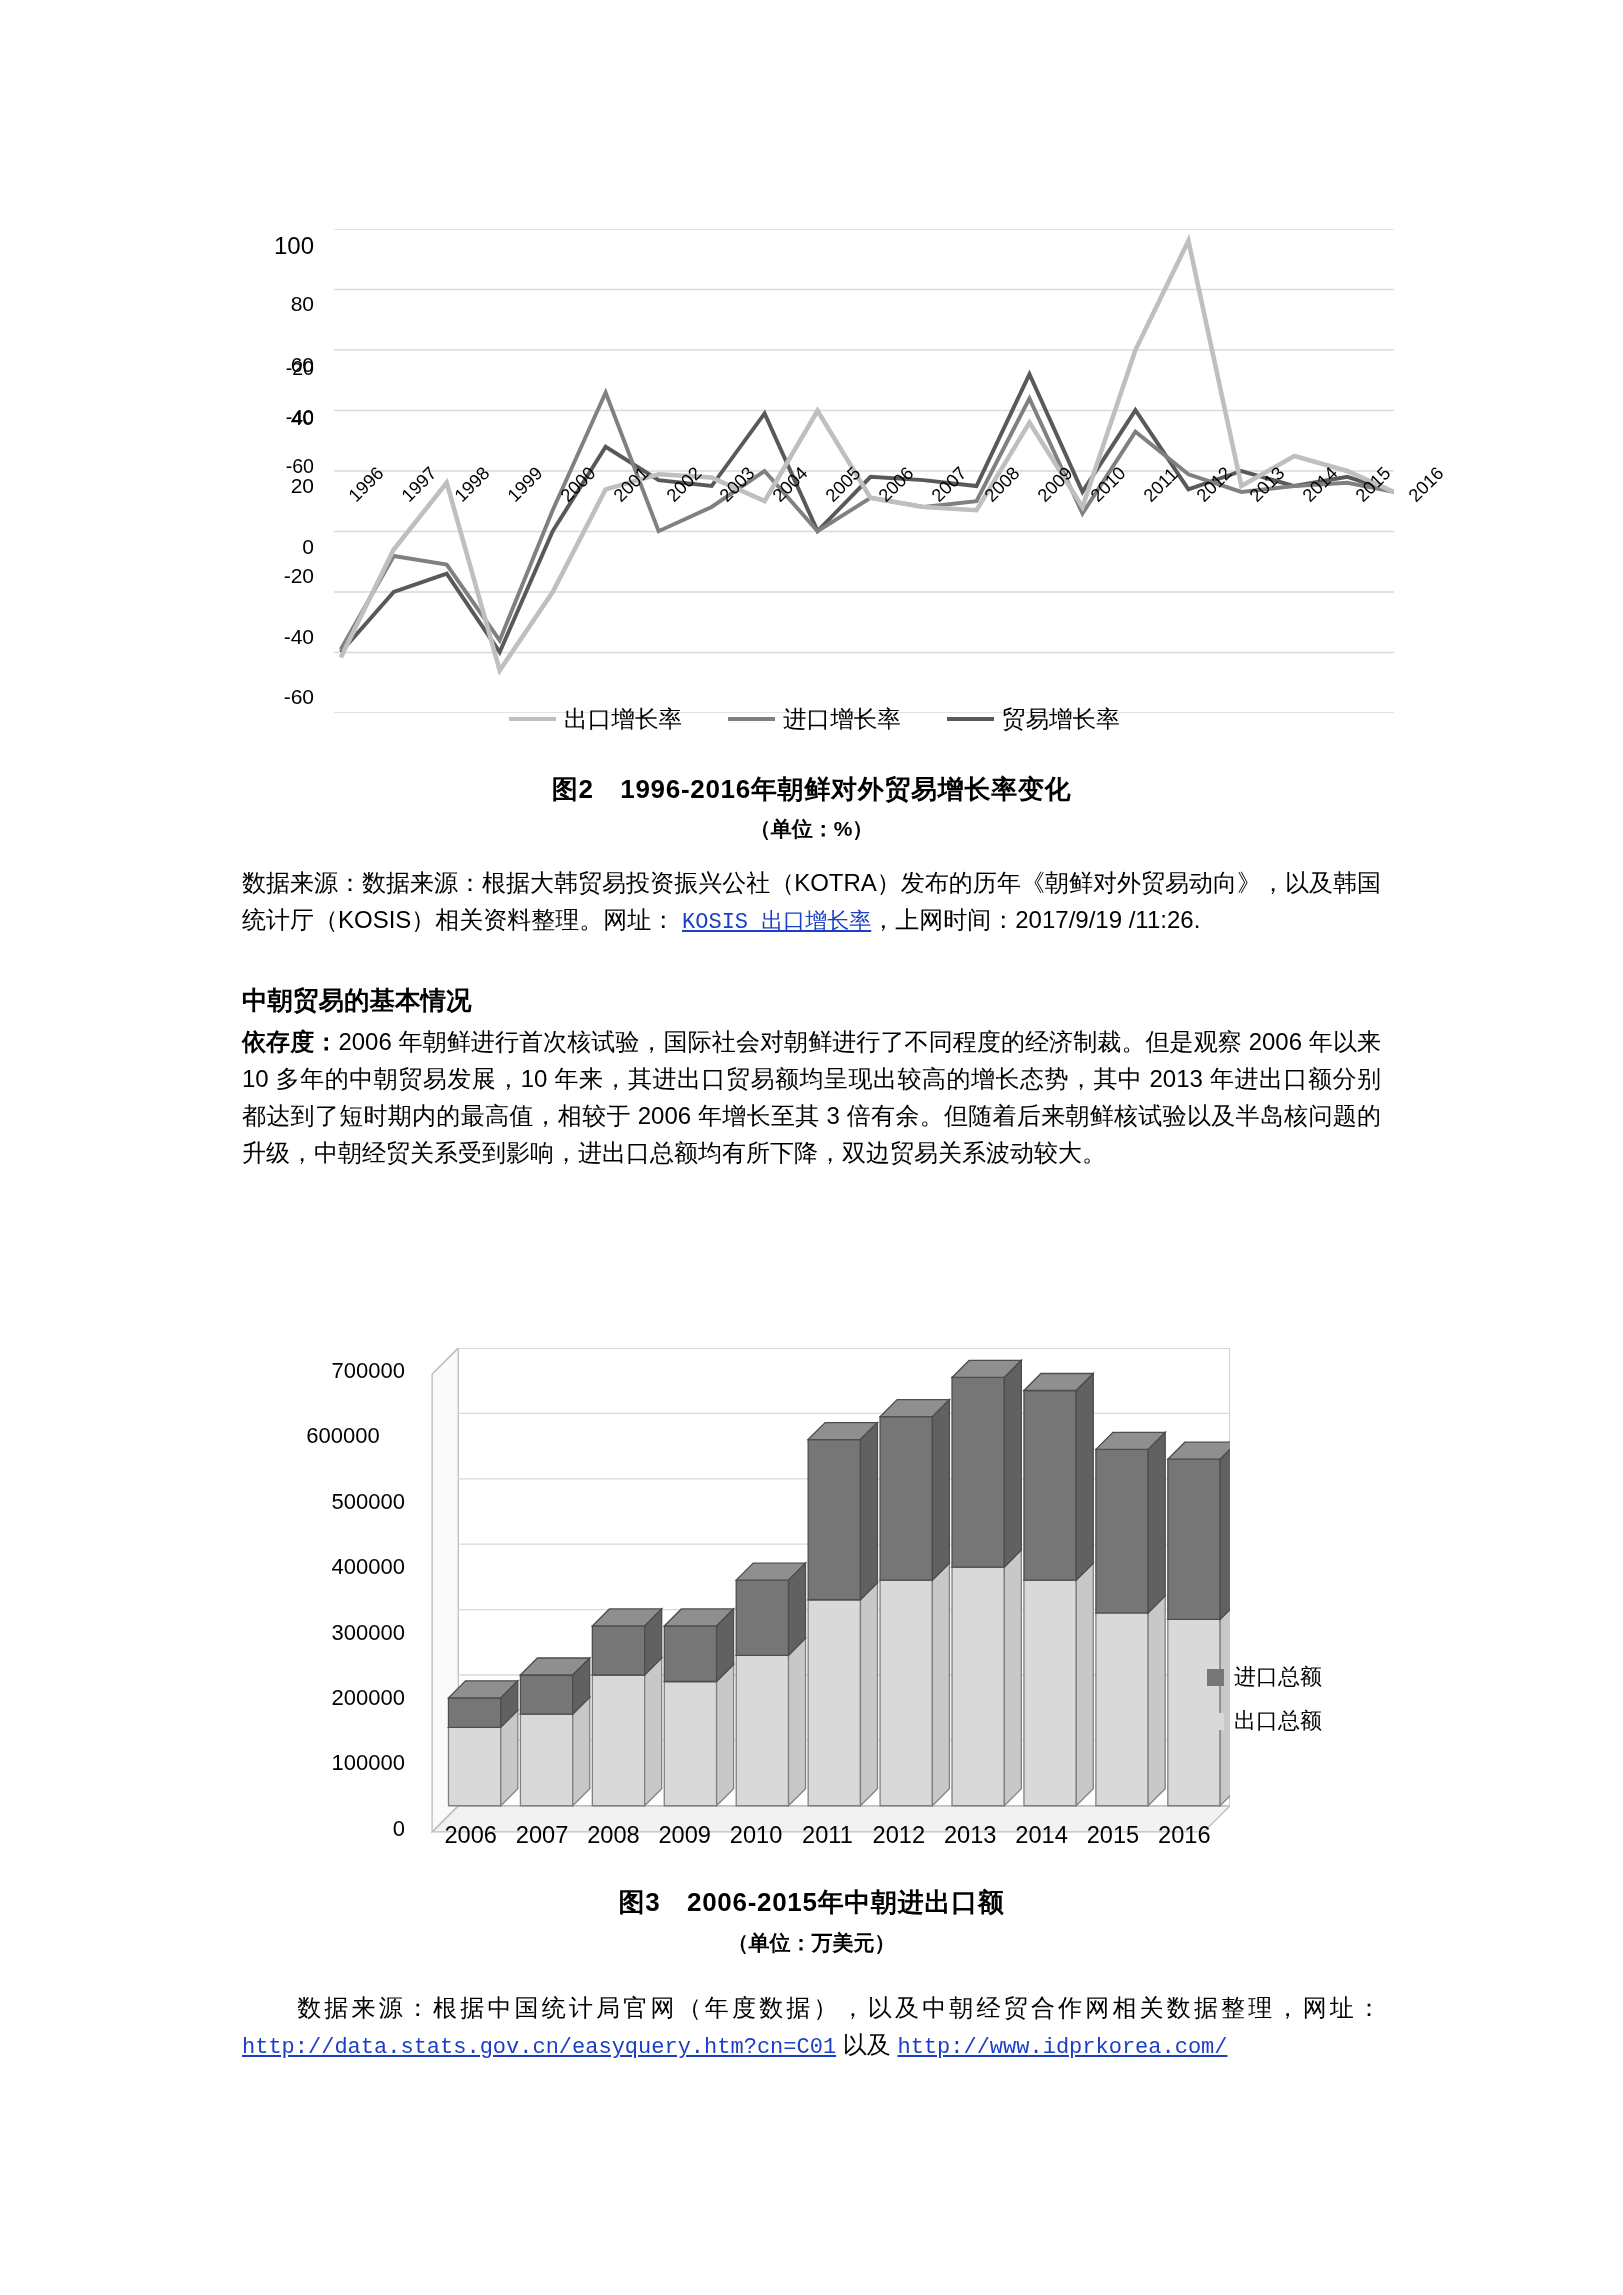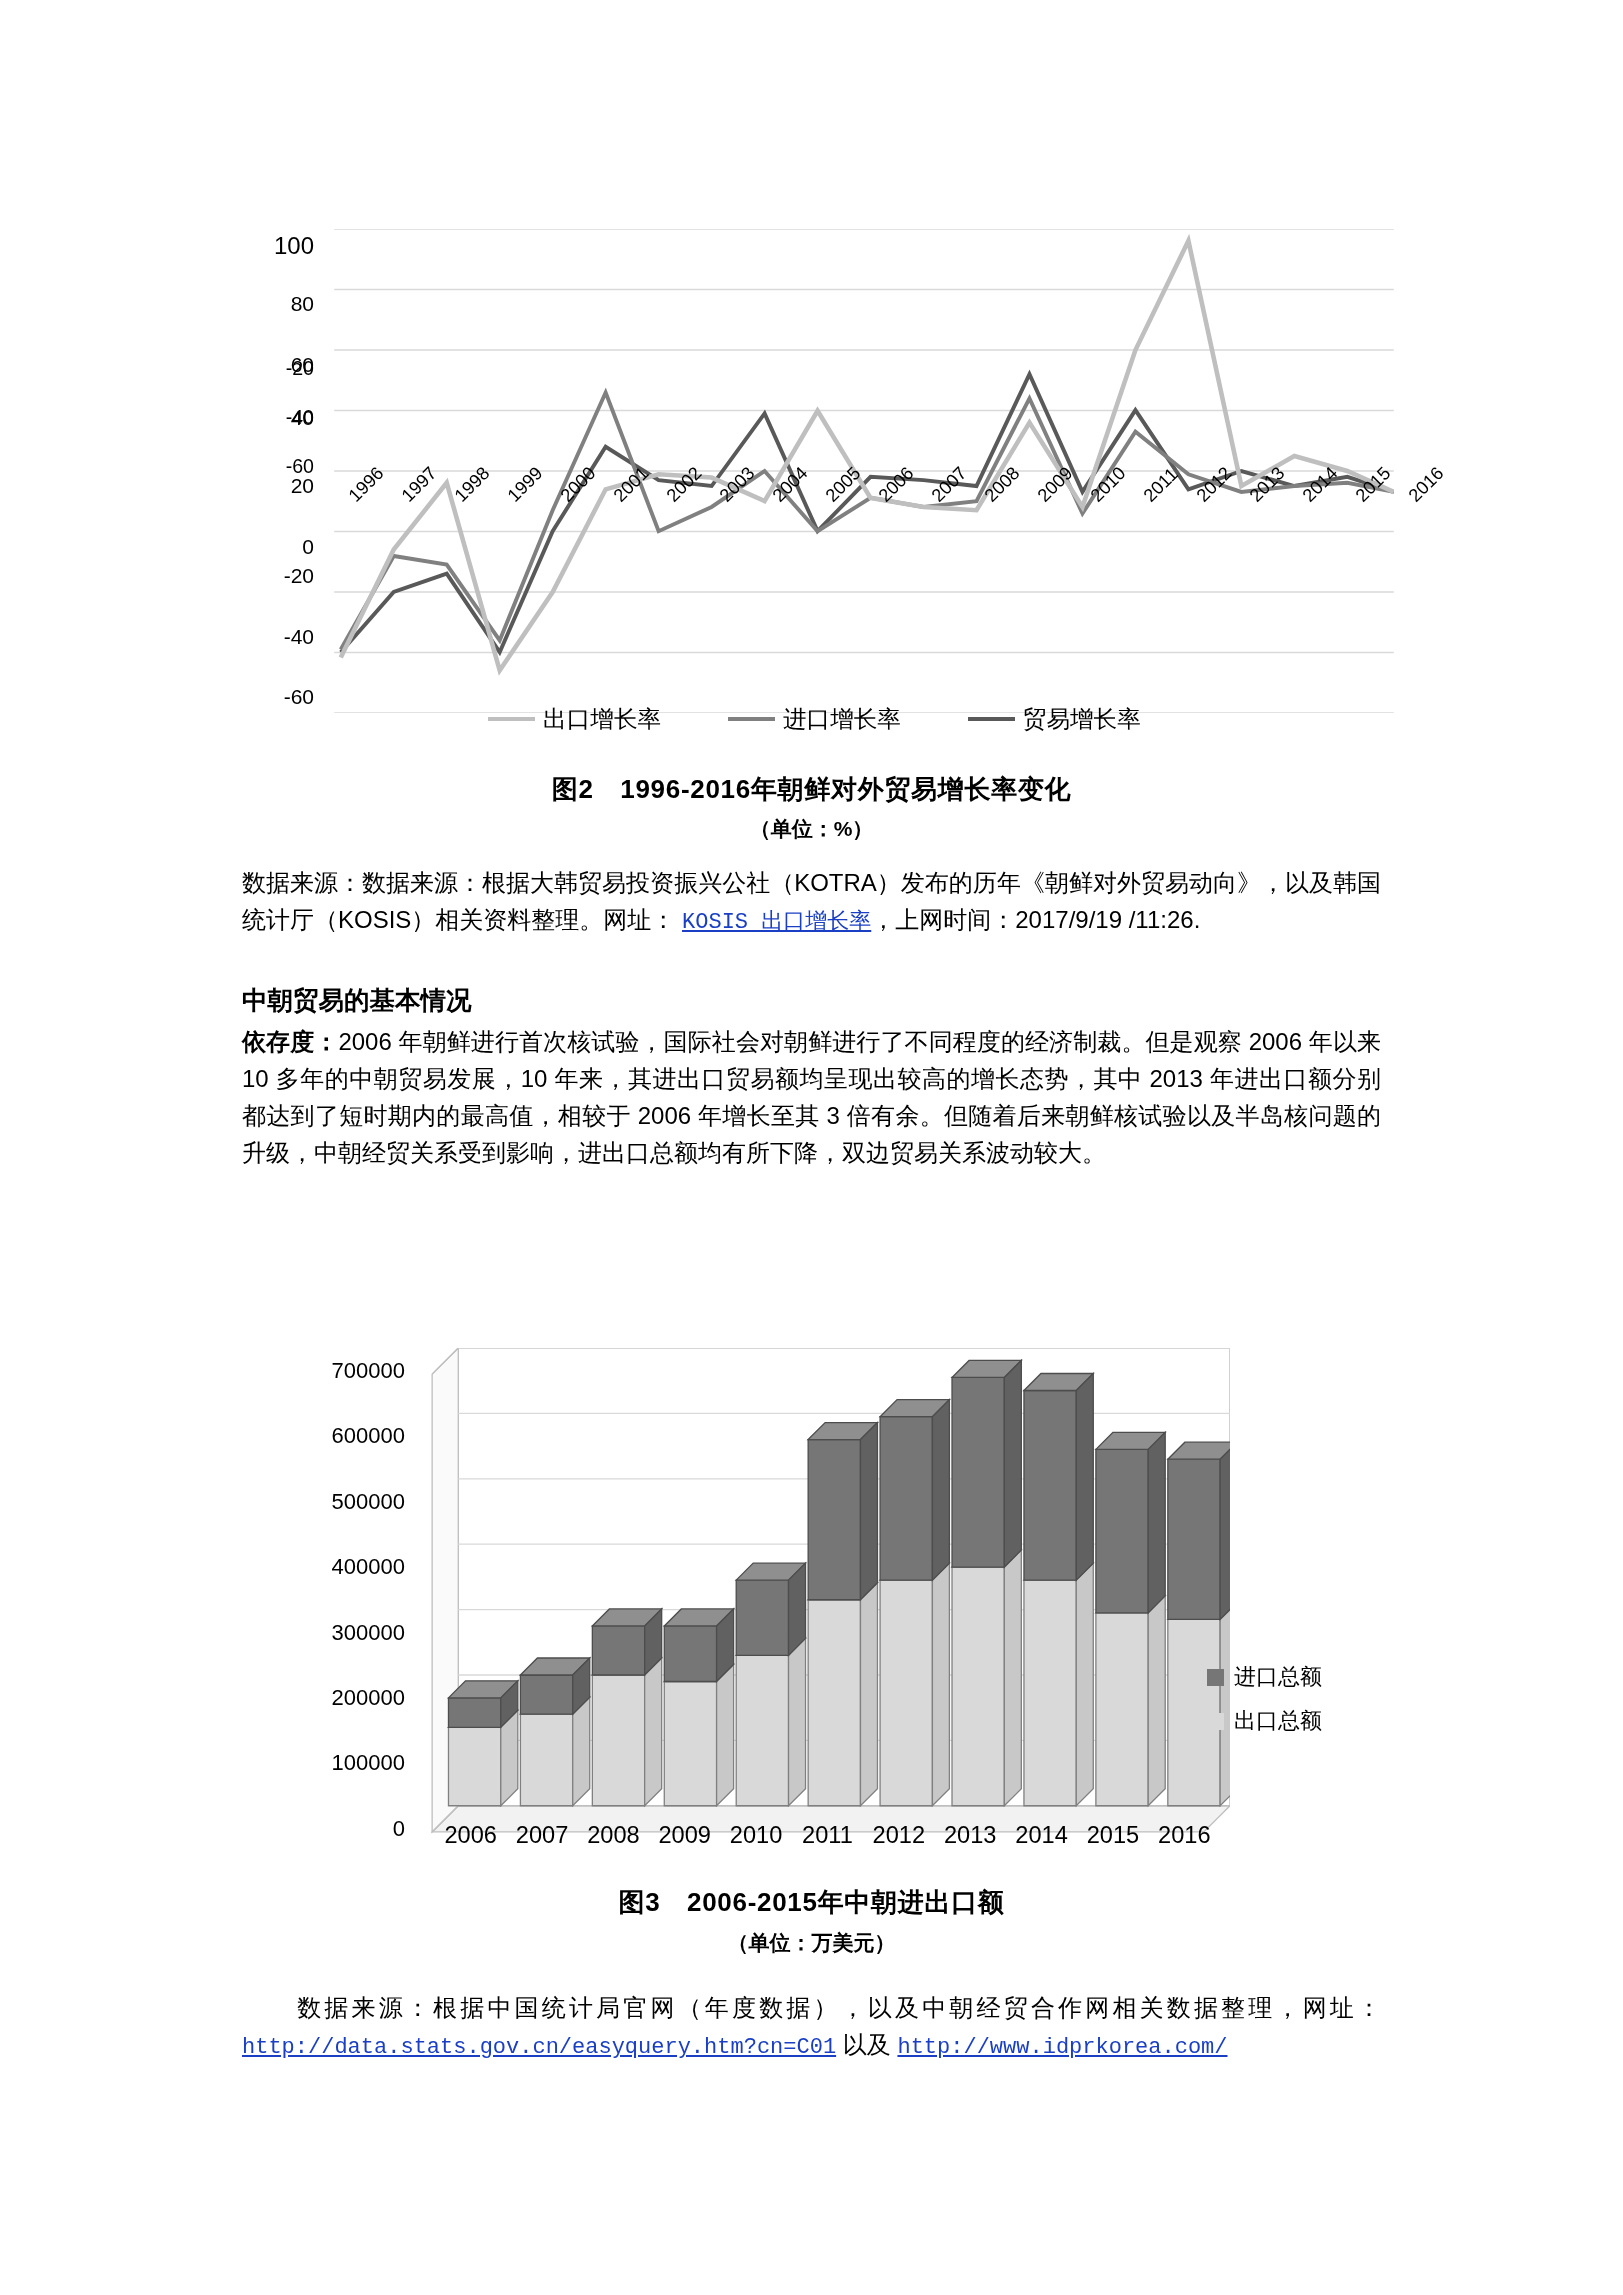--- a/index.html
+++ b/index.html
@@ -54,21 +54,21 @@
     transform-origin: left top;
     white-space: nowrap;
   }
   #fig2-legend {
     position: absolute;
     left: 216px;
     top: 703px;
     width: 1197px;
     display: flex;
     justify-content: center;
-    gap: 67px;
+    gap: 46px;
     font-family: "Liberation Sans", sans-serif;
     font-size: 23.6px;
   }
   #fig2-legend .lg { display: flex; align-items: center; gap: 7.9px; }
   #fig2-legend .swatch { display: inline-block; width: 47px; height: 3.9px; }
 
   .fig-caption {
     position: absolute;
     width: 100%;
     text-align: center;
@@ -209,21 +209,21 @@
     <a class="link" href="#">KOSIS 出口增长率</a><span>，上网时间：2017/9/19 /11:26.</span>
   </div>
 
   <div class="para bold" style="left:242px; top:982px; width:1139px; font-size:25.5px;">中朝贸易的基本情况</div>
 
   <div class="para" style="left:242px; top:1023px; width:1139px;">
     <span class="bold">依存度：</span><span>2006 年朝鲜进行首次核试验，国际社会对朝鲜进行了不同程度的经济制裁。但是观察 2006 年以来 10 多年的中朝贸易发展，10 年来，其进出口贸易额均呈现出较高的增长态势，其中 2013 年进出口额分别都达到了短时期内的最高值，相较于 2006 年增长至其 3 倍有余。但随着后来朝鲜核试验以及半岛核问题的升级，中朝经贸关系受到影响，进出口总额均有所下降，双边贸易关系波动较大。</span>
   </div>
 
   <div style="position:absolute; left:281px; top:1358px; width:124px; text-align:right; font-family:'Liberation Sans',sans-serif; font-size:22px;">700000</div>
-  <div style="position:absolute; left:281px; top:1423px; width:124px; text-align:right; font-family:'Liberation Sans',sans-serif; font-size:22px;">600000</div>
+  <div style="position:absolute; left:281px; top:1423px; width:124px; text-align:center; font-family:'Liberation Sans',sans-serif; font-size:22px;">600000</div>
   <div style="position:absolute; left:281px; top:1489px; width:124px; text-align:right; font-family:'Liberation Sans',sans-serif; font-size:22px;">500000</div>
   <div style="position:absolute; left:281px; top:1554px; width:124px; text-align:right; font-family:'Liberation Sans',sans-serif; font-size:22px;">400000</div>
   <div style="position:absolute; left:281px; top:1620px; width:124px; text-align:right; font-family:'Liberation Sans',sans-serif; font-size:22px;">300000</div>
   <div style="position:absolute; left:281px; top:1685px; width:124px; text-align:right; font-family:'Liberation Sans',sans-serif; font-size:22px;">200000</div>
   <div style="position:absolute; left:281px; top:1750px; width:124px; text-align:right; font-family:'Liberation Sans',sans-serif; font-size:22px;">100000</div>
   <div style="position:absolute; left:281px; top:1816px; width:124px; text-align:right; font-family:'Liberation Sans',sans-serif; font-size:22px;">0</div>
 
   <svg style="position:absolute; left:419px; top:1348px;" width="811" height="497" viewBox="0 0 1240 760">
 
     <polygon points="20,740 60,700 1240,700 1200,740" fill="#f2f2f2" stroke="#bfbfbf" stroke-width="2"></polygon>

